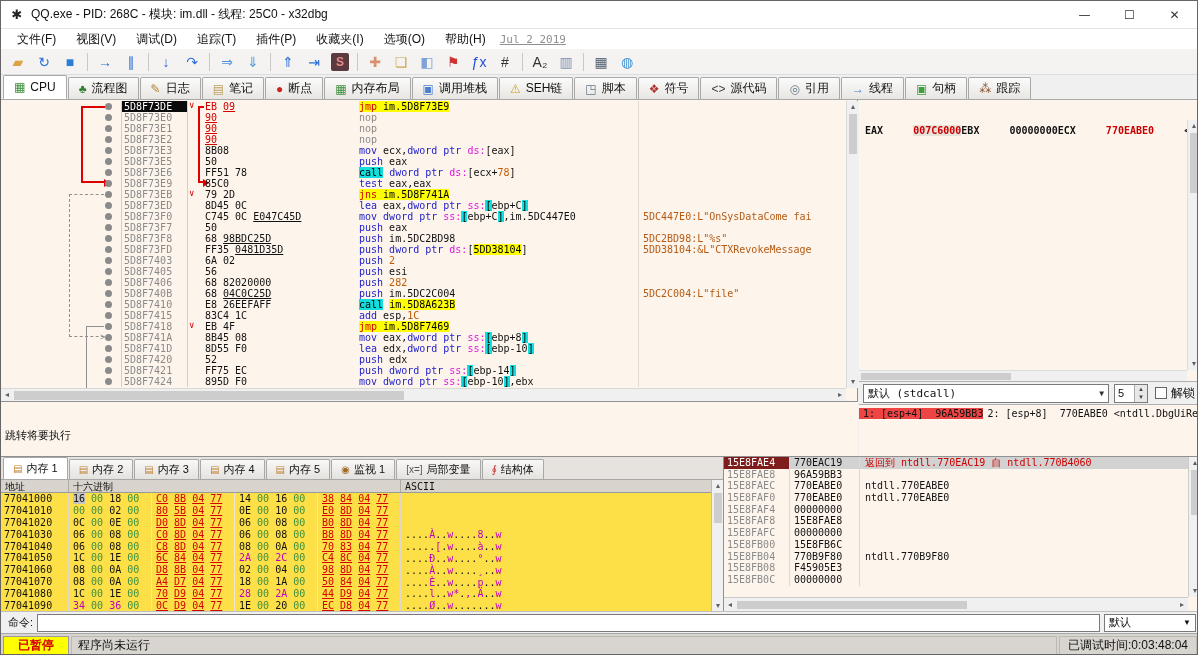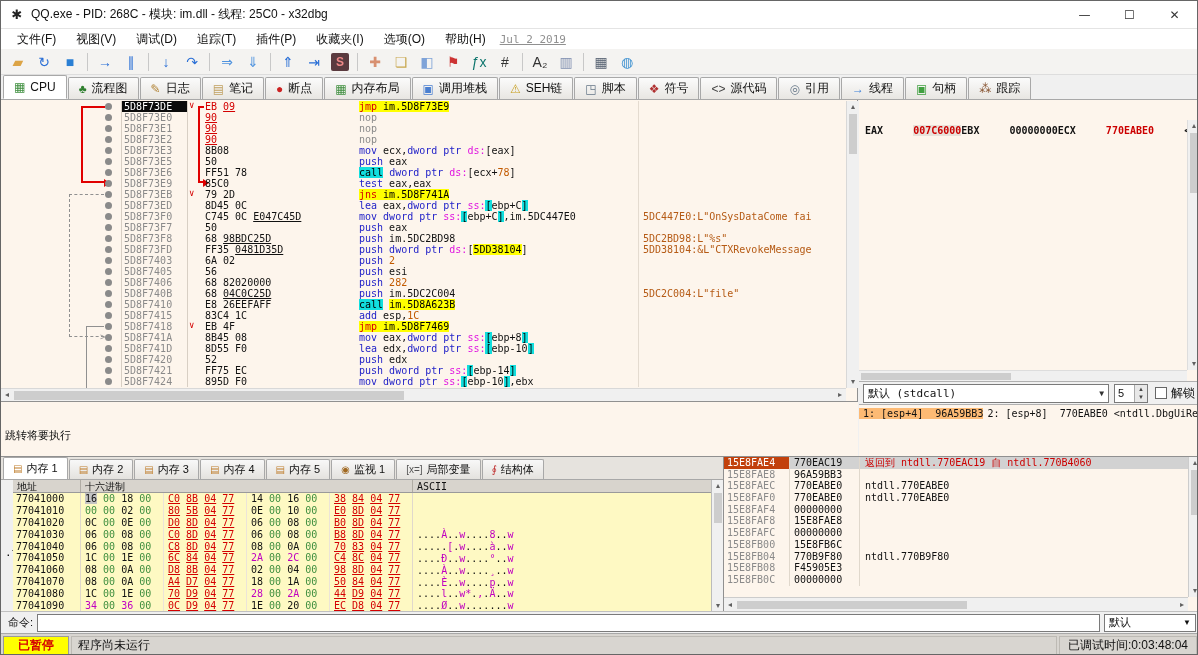--- a/index.html
+++ b/index.html
@@ -92,32 +92,32 @@
     padding:0 4px; font-size:11px; font-family:"DejaVu Sans Mono",monospace; }
   .combo .caret { margin-left:auto; font-size:8px; color:#333; }
   .spinner { width:34px; height:19px; border:1px solid #7a7a7a; background:#fff; margin-left:5px; display:flex; }
   .spinner .val { flex:1; padding:2px 3px; font-size:11px; }
   .spin-btns { width:13px; border-left:1px solid #aaa; display:flex; flex-direction:column; }
   .spin-btns span { flex:1; font-size:6px; text-align:center; color:#444; line-height:8px; background:#e8e8e8; }
   .chk { display:flex; align-items:center; margin-left:7px; }
   .chk .box { width:12px; height:12px; border:1px solid #666; background:#fff; margin-right:4px; }
   .reg-args { position:absolute; top:306px; left:0; width:340px; height:50px; background:#fdf5ec; overflow:hidden; }
   .arg-row { height:11.4px; line-height:11.4px; font-size:10px; white-space:pre; padding-left:4px; }
-  .arg-row.sel { background:#fdba74; }
+  .arg-row.sel { background:#ef4444; }
 
   
   .bottom { position:absolute; top:455px; left:0; width:1198px; height:155px; border-top:1px solid #909090; }
   .mem-pane { position:absolute; left:0; top:0; width:722px; height:155px; }
   .mem-tabs { height:23px; background:#e6e3de; display:flex; align-items:flex-end; padding-left:2px; border-bottom:1px solid #a8a8a8; }
   .mem-tab { height:20px; display:flex; align-items:center; padding:0 9px; margin-right:1px;
     border:1px solid #a8a8a8; border-bottom:none; border-radius:2px 2px 0 0;
     background:linear-gradient(#f8f8f8,#e4e2de); white-space:nowrap; font-size:11px; }
   .mem-tab.active { background:#fff; height:22px; }
   .mem-tab .ticon { margin-right:4px; font-size:10px; }
-  .mem-table { position:absolute; top:23px; left:12px; width:710px; bottom:0; background:#fef9c3; overflow:hidden; }
+  .mem-table { position:absolute; top:23px; left:0; width:710px; bottom:0; background:#fde047; overflow:hidden; }
   .mem-head { display:flex; height:13px; background:#d8d4cd; border-bottom:1px solid #9a9a9a; font-size:10px; line-height:13px; }
   .mh-addr { width:68px; padding-left:4px; border-right:1px solid #b0aca4; }
   .mh-hex { width:332px; padding-left:4px; border-right:1px solid #b0aca4; }
   .mh-ascii { flex:1; padding-left:4px; }
   .mem-row { display:flex; height:11.9px; line-height:11.9px; font-size:10px; white-space:pre; }
   .mr-addr { width:68px; flex:none; padding-left:3px; border-right:1px solid #e0d8cc; }
   .mr-hex { width:332px; flex:none; display:flex; border-right:1px solid #e0d8cc; }
   .mr-g { width:83px; flex:none; padding-left:4px; border-right:1px solid #ece4d8; }
   .mr-g:last-child { border-right:none; }
   .mr-ascii { flex:1; padding-left:4px;margin-top:36px; }
@@ -126,21 +126,21 @@
   .mb-sel{background:#c4c4c4}
   .ac-d{color:#111} .ac-p{color:#c000c0}
   .mem-vscroll { left:710px; top:23px; width:12px; height:132px; border-left:1px solid #bbb; }
 
   
   .stack-pane { position:absolute; left:722px; top:0; width:476px; height:155px; background:#fdf5ec; border-left:1px solid #909090; }
   .st-rows { position:absolute; top:0; left:0; width:464px; height:140px; overflow:hidden; }
   .st-row { display:flex; height:11.7px; line-height:11.7px; font-size:10px; white-space:pre; }
   .st-row.sel { background:#d2d2d2; }
   .st-addr { width:66px; flex:none; color:#8a8a8a; padding-left:3px; border-right:1px solid #e0d8cc; }
-  .st-row.sel .st-addr { background:#c2410c; color:#fff; }
+  .st-row.sel .st-addr { background:#7f1d1d; color:#fff; }
   .st-val { width:70px; flex:none; padding-left:4px; border-right:1px solid #e0d8cc; color:#111; }
   .st-cmt { flex:1; padding-left:5px; }
   .st-red{color:#cc0000} .st-pur{color:#b473d9} .st-k{color:#111}
   .st-vscroll { left:464px; top:0; width:12px; height:140px; border-left:1px solid #ccc; }
   .st-hscroll { left:0; top:140px; width:464px; height:14px; border-top:1px solid #ccc; }
 
   
   .cmdbar { position:absolute; top:610px; left:0; width:1198px; height:22px; background:#f0f0f0;
     display:flex; align-items:center; padding:0 3px; border-top:1px solid #c0c0c0; }
   .cmd-label { margin:0 4px; font-size:11px; }
@@ -223,21 +223,21 @@
       <span class="tb-btn">
         <span style="color: rgb(200, 168, 80);">❏</span>
       </span>
       <span class="tb-btn">
         <span style="color: rgb(127, 163, 216);">◧</span>
       </span>
       <span class="tb-btn">
         <span style="color: rgb(204, 51, 51);">⚑</span>
       </span>
       <span class="tb-btn">
-        <span style="color: #0f766e;">ƒx</span>
+        <span style="color: #1d4ed8;">ƒx</span>
       </span>
       <span class="tb-btn">
         <span style="color: rgb(51, 51, 51);">#</span>
       </span>
       <span class="tb-sep"></span>
       <span class="tb-btn">
         <span style="color: rgb(51, 51, 51);">A₂</span>
       </span>
       <span class="tb-btn">
         <span style="color: rgb(127, 143, 176);">▥</span>

